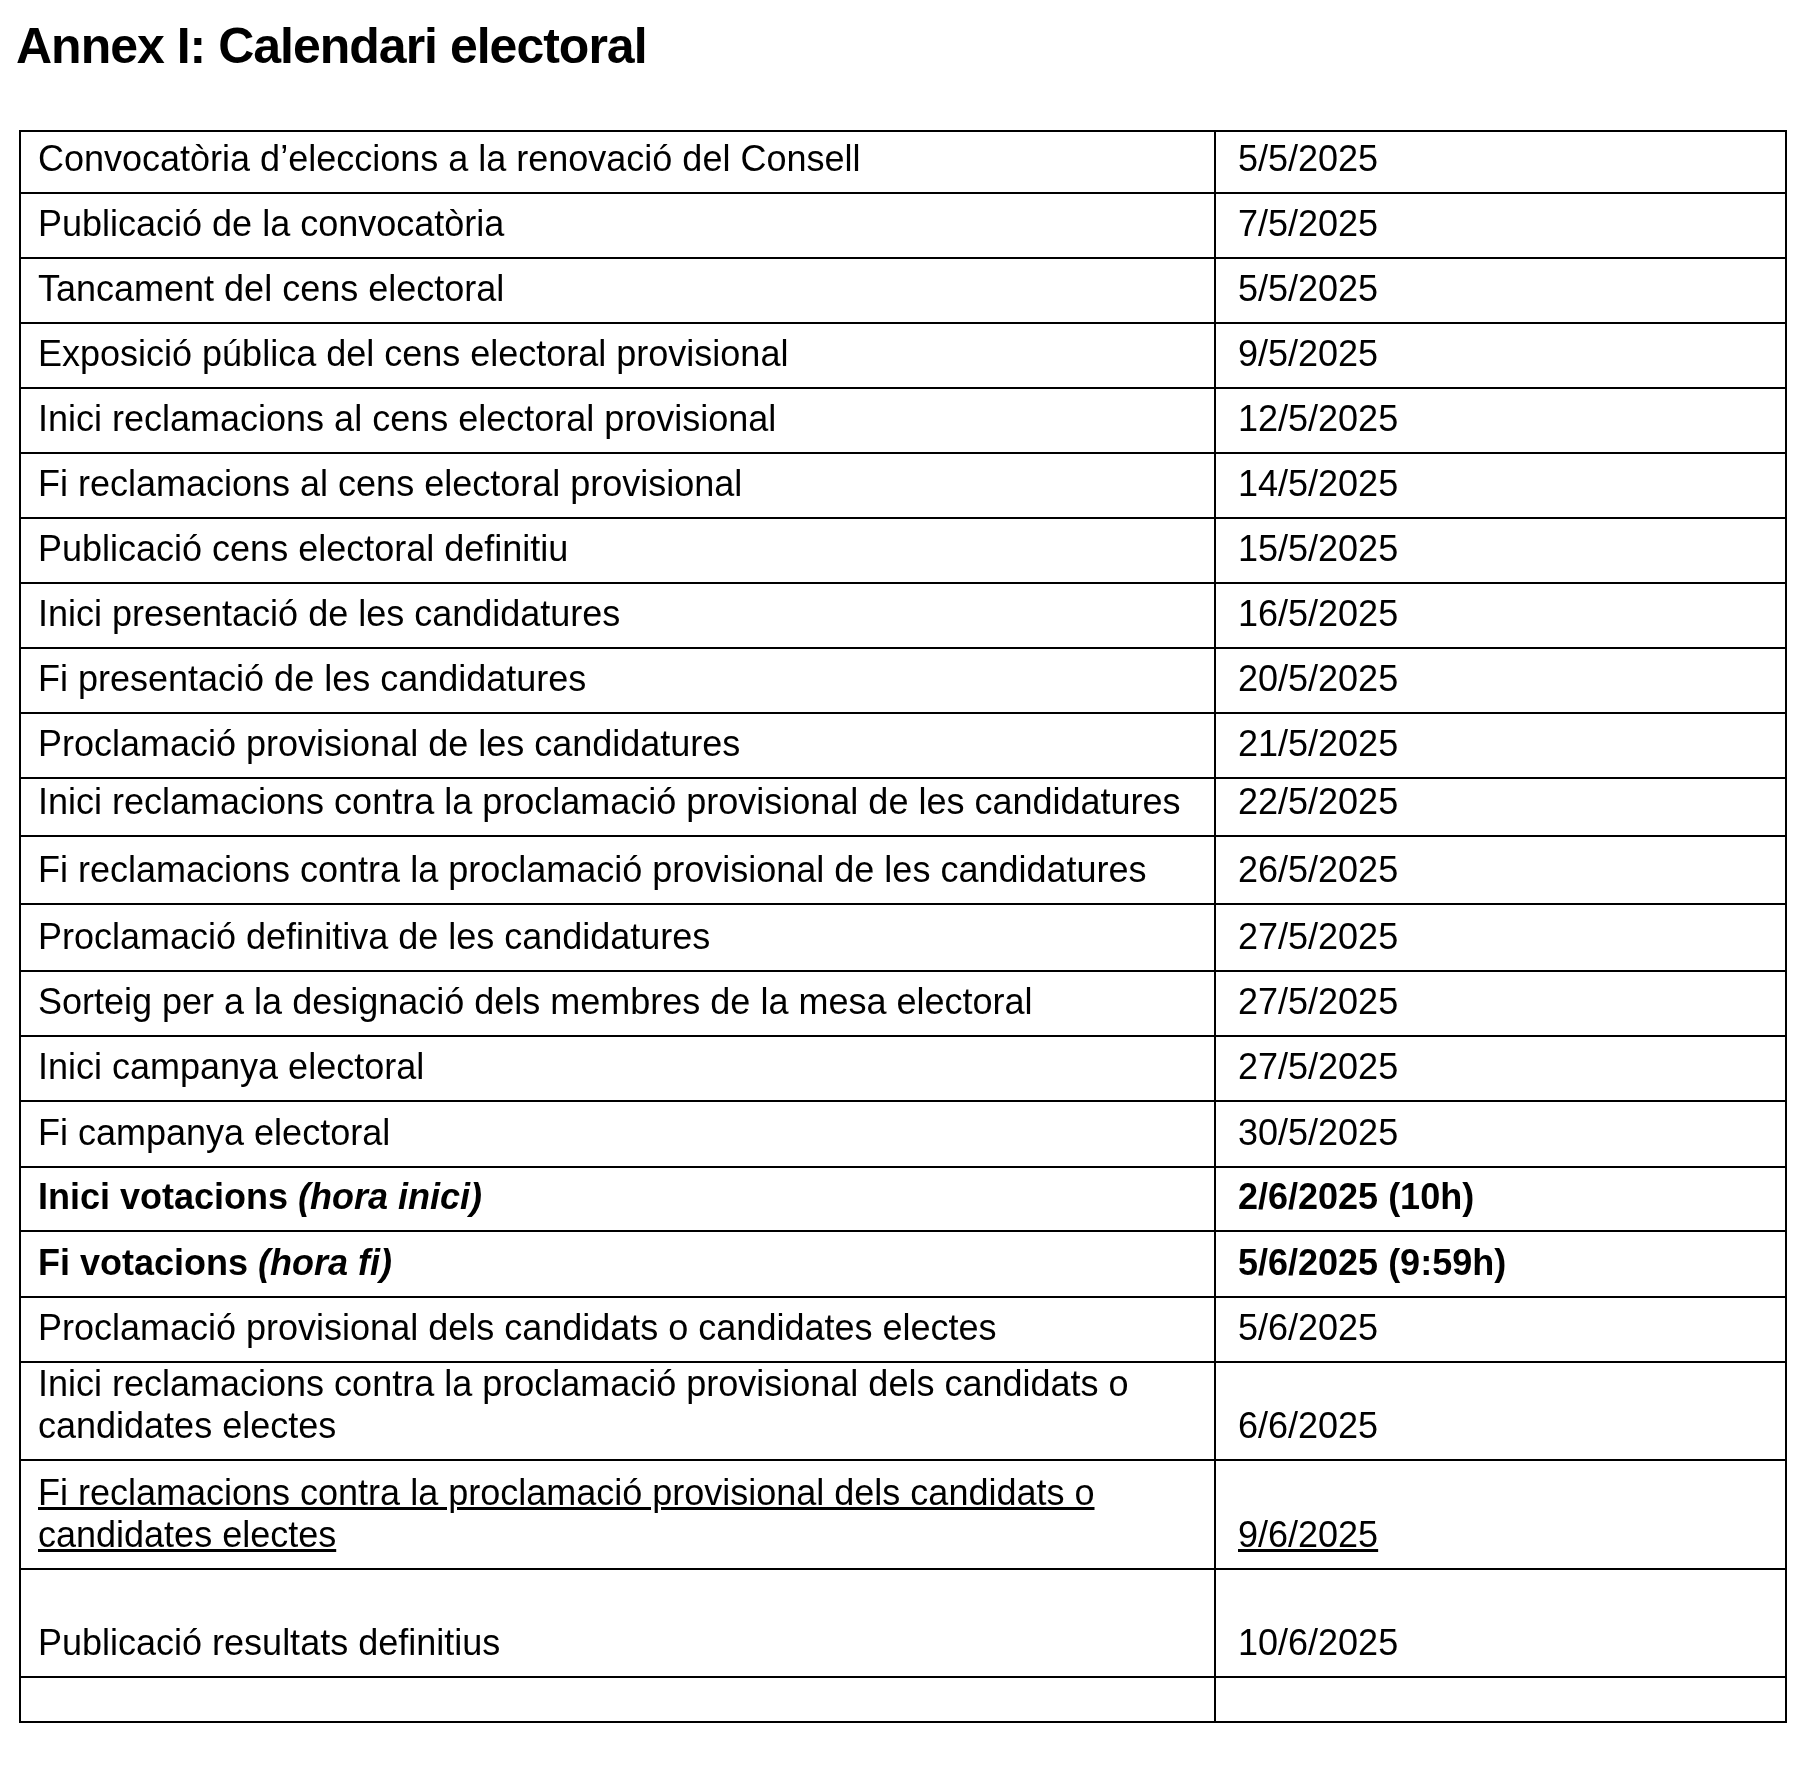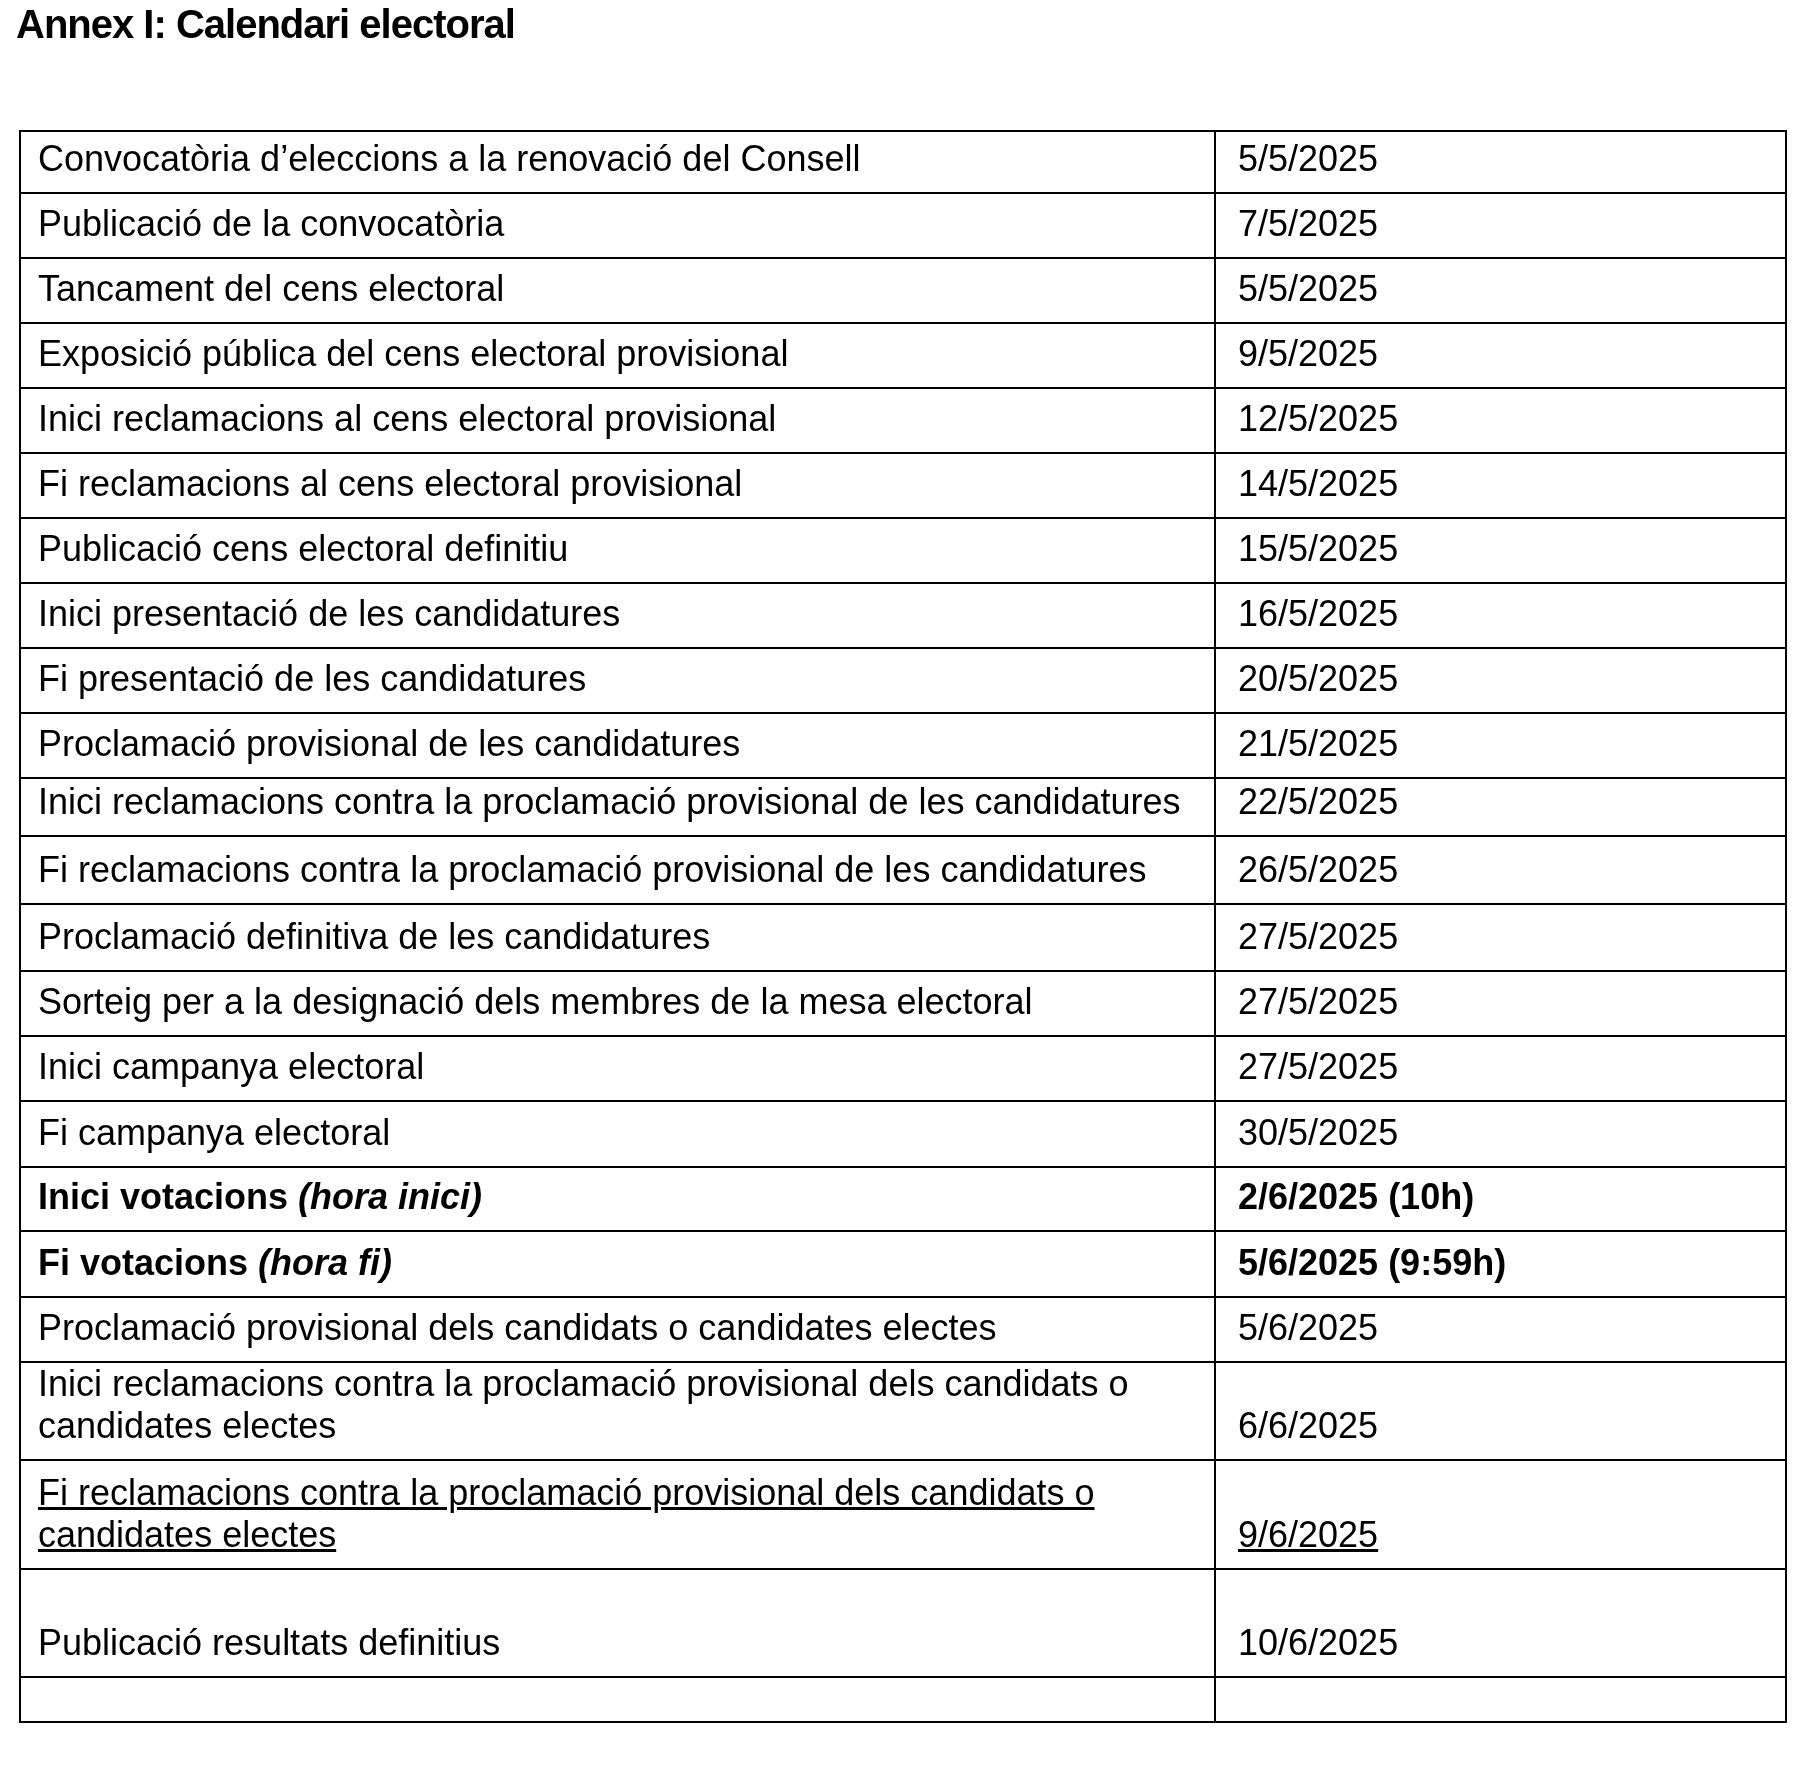--- a/index.html
+++ b/index.html
@@ -10,22 +10,22 @@
   body {
     width: 1803px;
     height: 1788px;
     position: relative;
     font-family: "Liberation Sans", sans-serif;
     color: #000000;
   }
   .doc-title {
     position: absolute;
     left: 16px;
-    top: 0;
-    font-size: 40px;
+    top: 16px;
+    font-size: 50px;
     line-height: 1.2;
     font-weight: bold;
     letter-spacing: -1px;
     white-space: nowrap;
   }
   table.calendar {
     position: absolute;
     left: 19px;
     top: 130px;
     width: 1766px;

